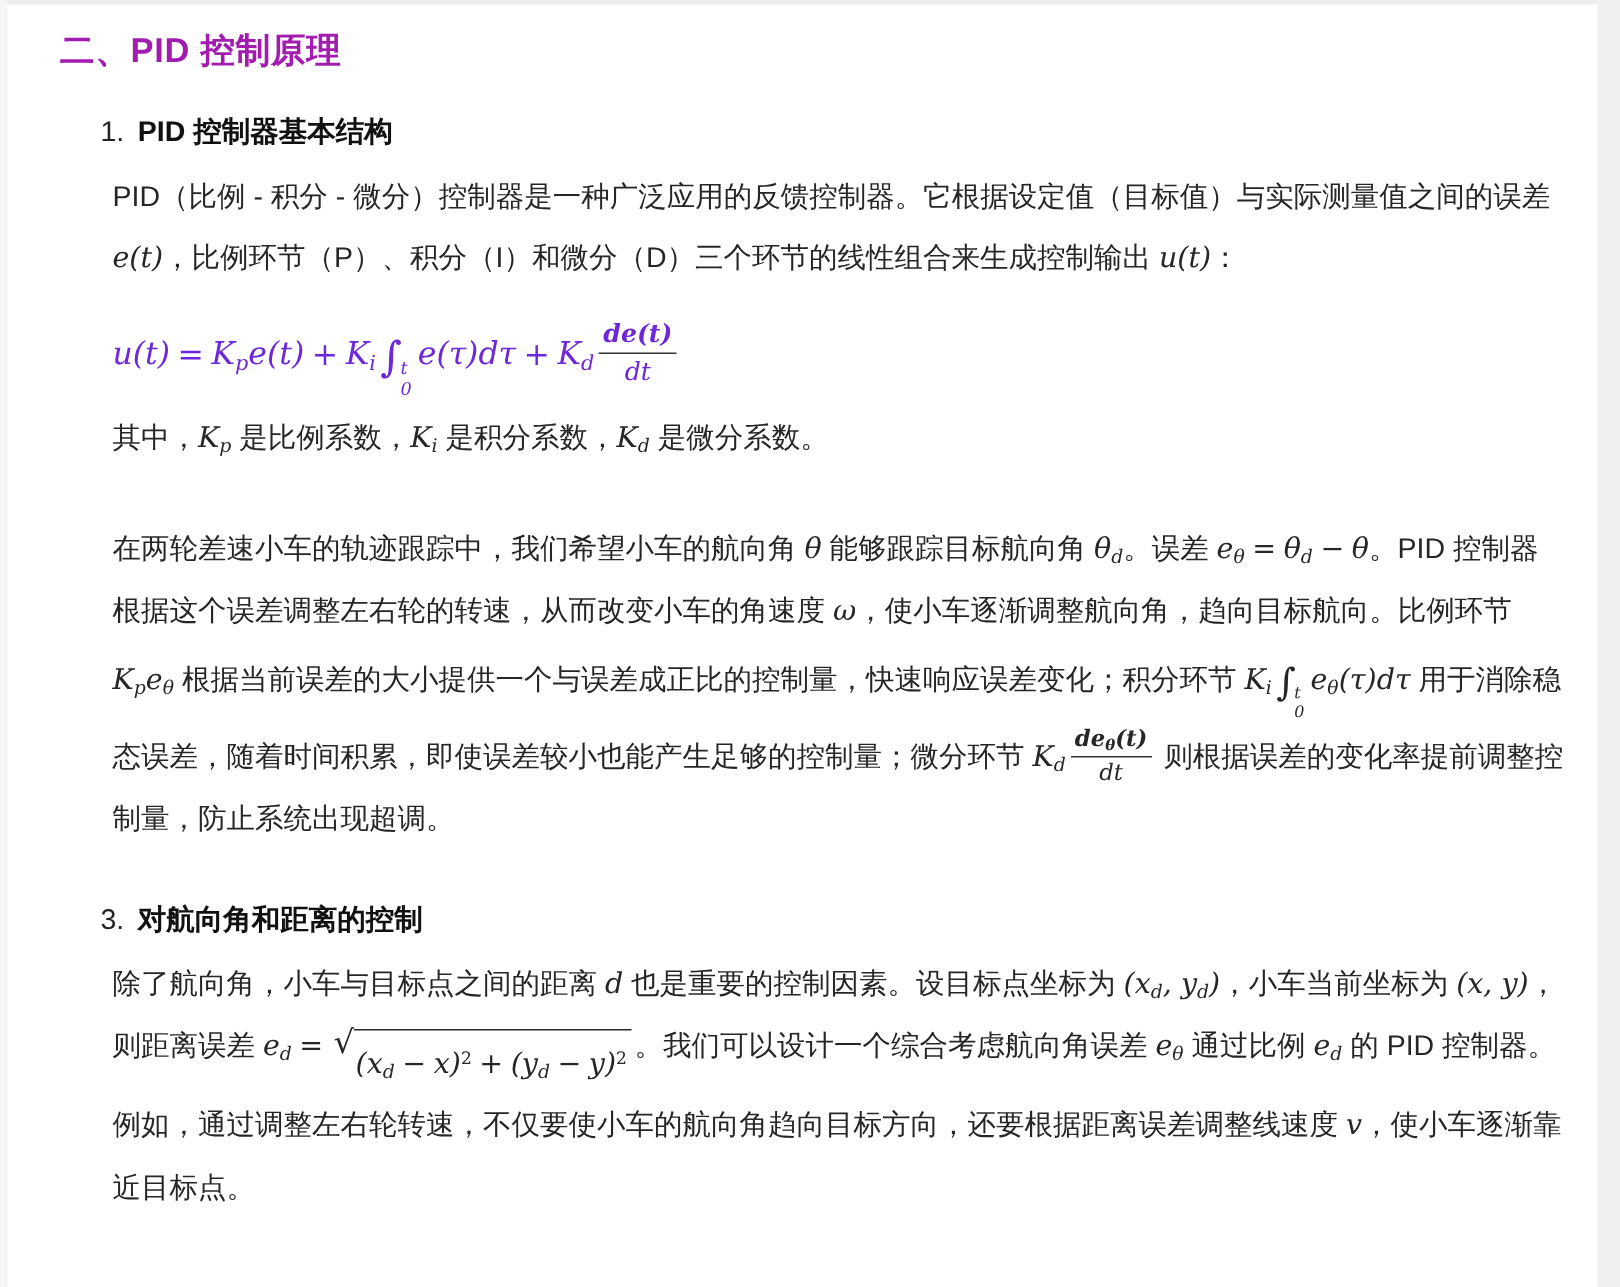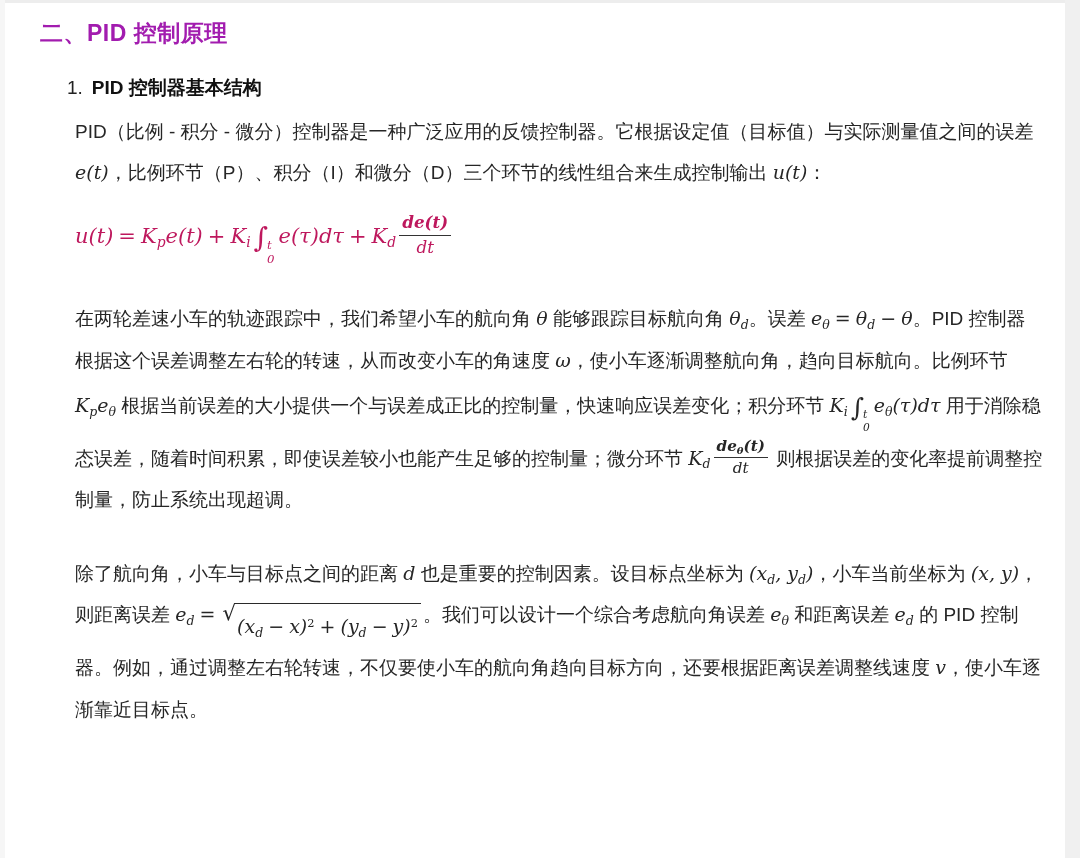--- a/index.html
+++ b/index.html
@@ -14,21 +14,21 @@
   .item-head{font-size:19px;margin-left:27px;color:#111;}
   .item-num{font-weight:400;margin-right:9px;color:#222;}
   .item-title{font-weight:700;}
   .para{margin:10px 0 0 35px;width:968px;font-size:19px;line-height:2.18;color:#262626;}
   .note{margin-top:6px;}
   
   .m{font-family:"DejaVu Serif",serif;font-style:italic;}
   sub{font-family:"DejaVu Serif",serif;font-style:italic;font-size:0.66em;vertical-align:-0.28em;line-height:1;}
   sup.sq{font-family:"DejaVu Serif",serif;font-style:normal;font-size:0.6em;vertical-align:0.5em;line-height:1;}
   .op{font-family:"DejaVu Serif",serif;font-style:normal;margin:0 5px;}
-  .formula{margin:18px 0 4px 35px;font-size:21px;line-height:1.7;color:#be185d;}
+  .formula{margin:18px 0 4px 35px;font-size:21px;line-height:1.7;color:#6d28d9;}
   .int{font-family:"DejaVu Serif",serif;font-style:normal;font-size:1.32em;vertical-align:-0.16em;margin-left:3px;}
   .ilim{display:inline-flex;flex-direction:column;font-size:0.56em;line-height:1.2;vertical-align:-0.55em;font-family:"DejaVu Serif",serif;font-style:italic;margin:0 4px 0 -1px;}
   .frac{display:inline-block;vertical-align:-0.6em;text-align:center;font-size:0.8em;line-height:1.3;margin:0 3px;}
   .frac .fnum{display:block;border-bottom:1.4px solid #333;padding:0 3px 1px 3px;font-weight:bold;}
   .frac .fden{display:block;padding-top:1px;}
   .sqrt{display:inline-flex;align-items:flex-start;margin:0 2px;}
   .rsign{font-family:"DejaVu Serif",serif;font-style:normal;font-size:1.12em;line-height:1.05;transform:translateY(-1px);}
   .rand{border-top:1.6px solid #2a2a2a;padding:2px 3px 0 1px;}
 </style>
 </head>
@@ -42,29 +42,31 @@
 
   <h1 class="doc-title">二、PID 控制原理</h1>
 
   <div class="item">
     <div class="item-head"><span class="item-num">1.</span><span class="item-title">PID 控制器基本结构</span></div>
     <p class="para"><span>PID（比例 - 积分 - 微分）控制器是一种广泛应用的反馈控制器。它根据设定值（目标值）与实际测量值之间的误差 </span><span class="m">e(t)</span><span>，比例环节（P）、积分（I）和微分（D）三个环节的线性组合来生成控制输出 </span><span class="m">u(t)</span><span>：</span></p>
     <div class="formula"><span class="m">u(t)</span><span class="op">=</span><span class="m">K</span><sub>p</sub><span class="m">e(t)</span><span class="op">+</span><span class="m">K</span><sub>i</sub><span class="int">∫</span><span class="ilim">
           <span>t</span>
           <span>0</span>
         </span><span class="m">e(τ)dτ</span><span class="op">+</span><span class="m">K</span><sub>d</sub><span class="frac"><span class="fnum m">de(t)</span><span class="fden m">dt</span></span></div>
+    <p class="para note"><span>其中，</span><span class="m">K</span><sub>p</sub><span> 是比例系数，</span><span class="m">K</span><sub>i</sub><span> 是积分系数，</span><span class="m">K</span><sub>d</sub><span> 是微分系数。</span></p>
   </div>
 
   <div class="item">
     <p class="para"><span>在两轮差速小车的轨迹跟踪中，我们希望小车的航向角 </span><span class="m">θ</span><span> 能够跟踪目标航向角 </span><span class="m">θ</span><sub>d</sub><span>。误差 </span><span class="m">e</span><sub>θ</sub><span class="op">=</span><span class="m">θ</span><sub>d</sub><span class="op">−</span><span class="m">θ</span><span>。PID 控制器根据这个误差调整左右轮的转速，从而改变小车的角速度 </span><span class="m">ω</span><span>，使小车逐渐调整航向角，趋向目标航向。比例环节 </span><span class="m">K</span><sub>p</sub><span class="m">e</span><sub>θ</sub><span> 根据当前误差的大小提供一个与误差成正比的控制量，快速响应误差变化；积分环节 </span><span class="m">K</span><sub>i</sub><span class="int">∫</span><span class="ilim">
           <span>t</span>
           <span>0</span>
         </span><span class="m">e</span><sub>θ</sub><span class="m">(τ)dτ</span><span> 用于消除稳态误差，随着时间积累，即使误差较小也能产生足够的控制量；微分环节 </span><span class="m">K</span><sub>d</sub><span class="frac"><span class="fnum"><span class="m">de</span><sub>θ</sub><span class="m">(t)</span></span><span class="fden m">dt</span></span><span> 则根据误差的变化率提前调整控制量，防止系统出现超调。</span></p>
   </div>
 
   <div class="item">
+    <div class="item-head"><span class="item-num">3.</span><span class="item-title">对航向角和距离的控制</span></div>
     <p class="para"><span>除了航向角，小车与目标点之间的距离 </span><span class="m">d</span><span> 也是重要的控制因素。设目标点坐标为 </span><span class="m">(</span><span class="m">x</span><sub>d</sub><span class="m">, </span><span class="m">y</span><sub>d</sub><span class="m">)</span><span>，小车当前坐标为 </span><span class="m">(x, y)</span><span>，则距离误差 </span><span class="m">e</span><sub>d</sub><span class="op">=</span><span class="sqrt">
           <span class="rsign">√</span>
           <span class="rand"><span class="m">(</span><span class="m">x</span><sub>d</sub><span class="op">−</span><span class="m">x</span><span class="m">)</span><sup class="sq">2</sup><span class="op">+</span><span class="m">(</span><span class="m">y</span><sub>d</sub><span class="op">−</span><span class="m">y</span><span class="m">)</span><sup class="sq">2</sup></span>
-        </span><span>。我们可以设计一个综合考虑航向角误差 </span><span class="m">e</span><sub>θ</sub><span> 和距离误差 </span><span class="m">e</span><sub>d</sub><span> 的 PID 控制器。例如，通过调整左右轮转速，不仅要使小车的航向角趋向目标方向，还要根据距离误差调整线速度 </span><span class="m">v</span><span>，使小车逐渐靠近目标点。</span></p>
+        </span><span>。我们可以设计一个综合考虑航向角误差 </span><span class="m">e</span><sub>θ</sub><span> 通过比例 </span><span class="m">e</span><sub>d</sub><span> 的 PID 控制器。例如，通过调整左右轮转速，不仅要使小车的航向角趋向目标方向，还要根据距离误差调整线速度 </span><span class="m">v</span><span>，使小车逐渐靠近目标点。</span></p>
   </div>
 
 </div>
 
 </body></html>

